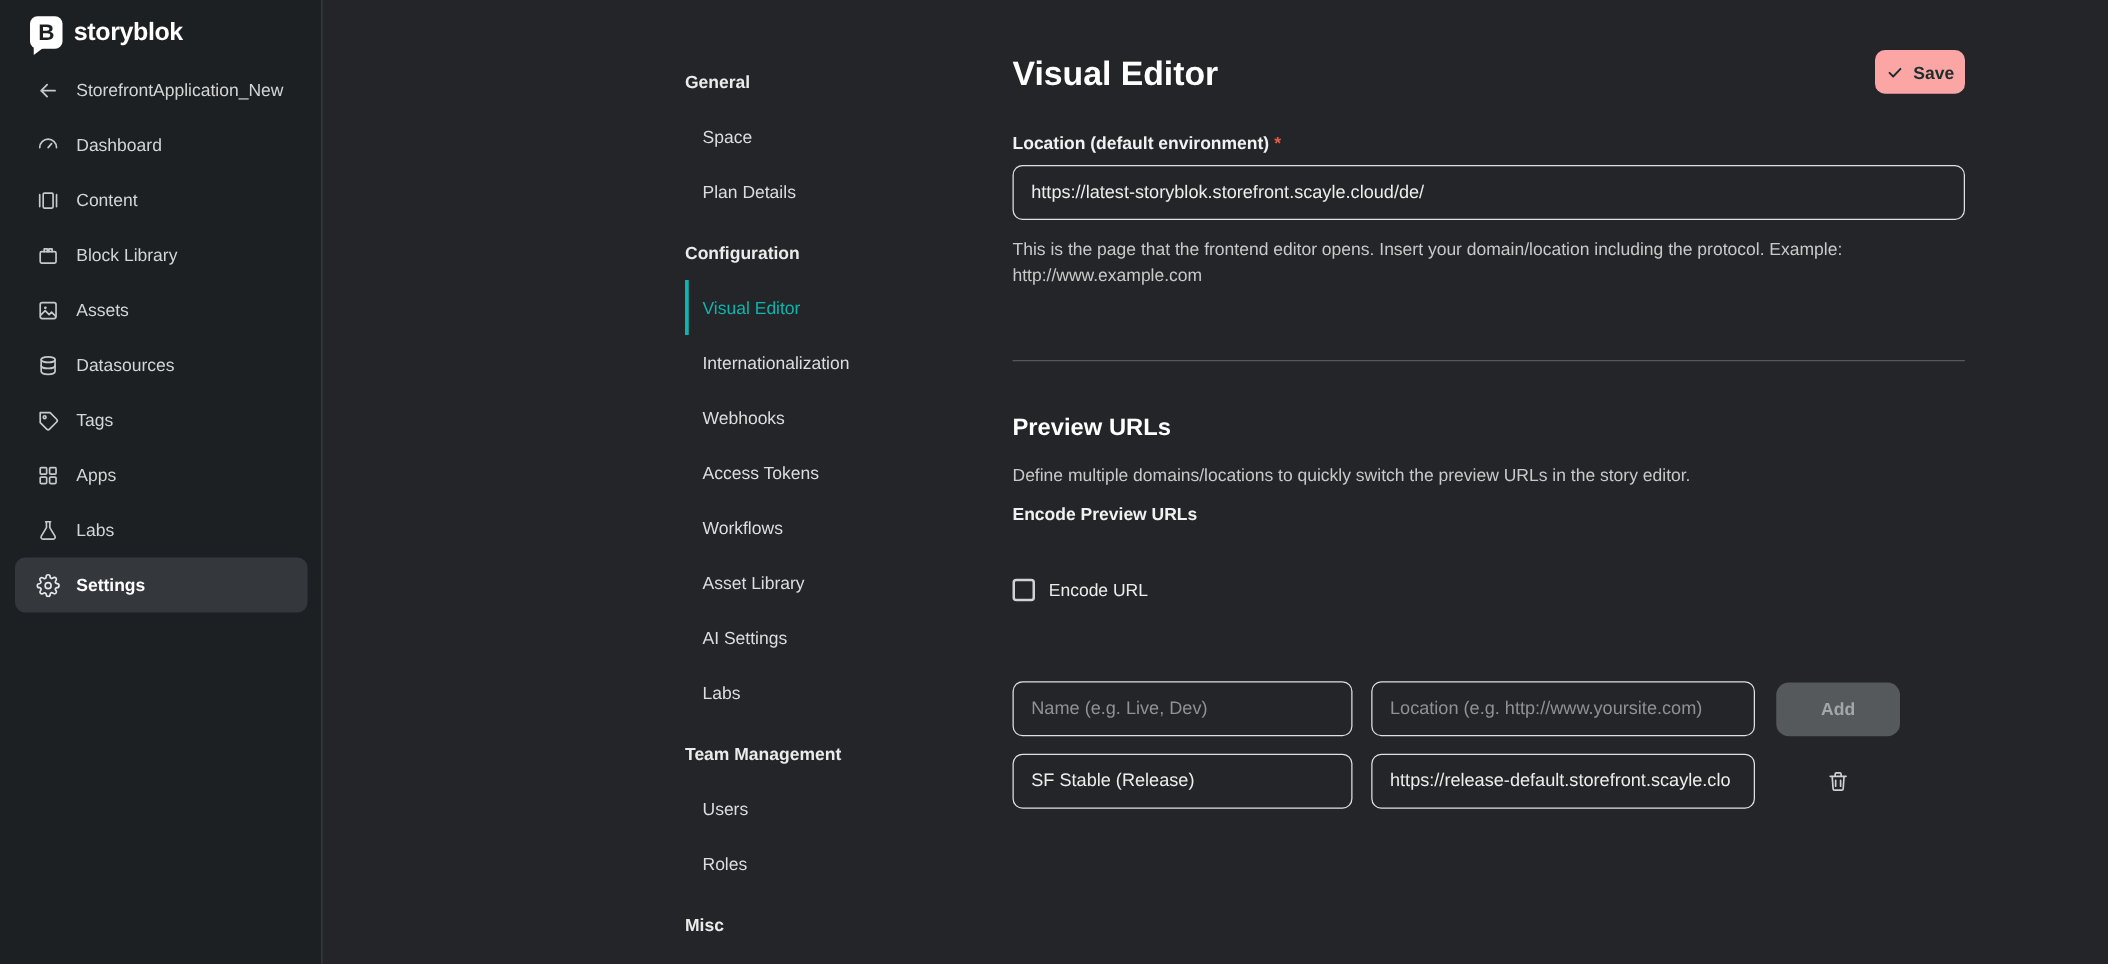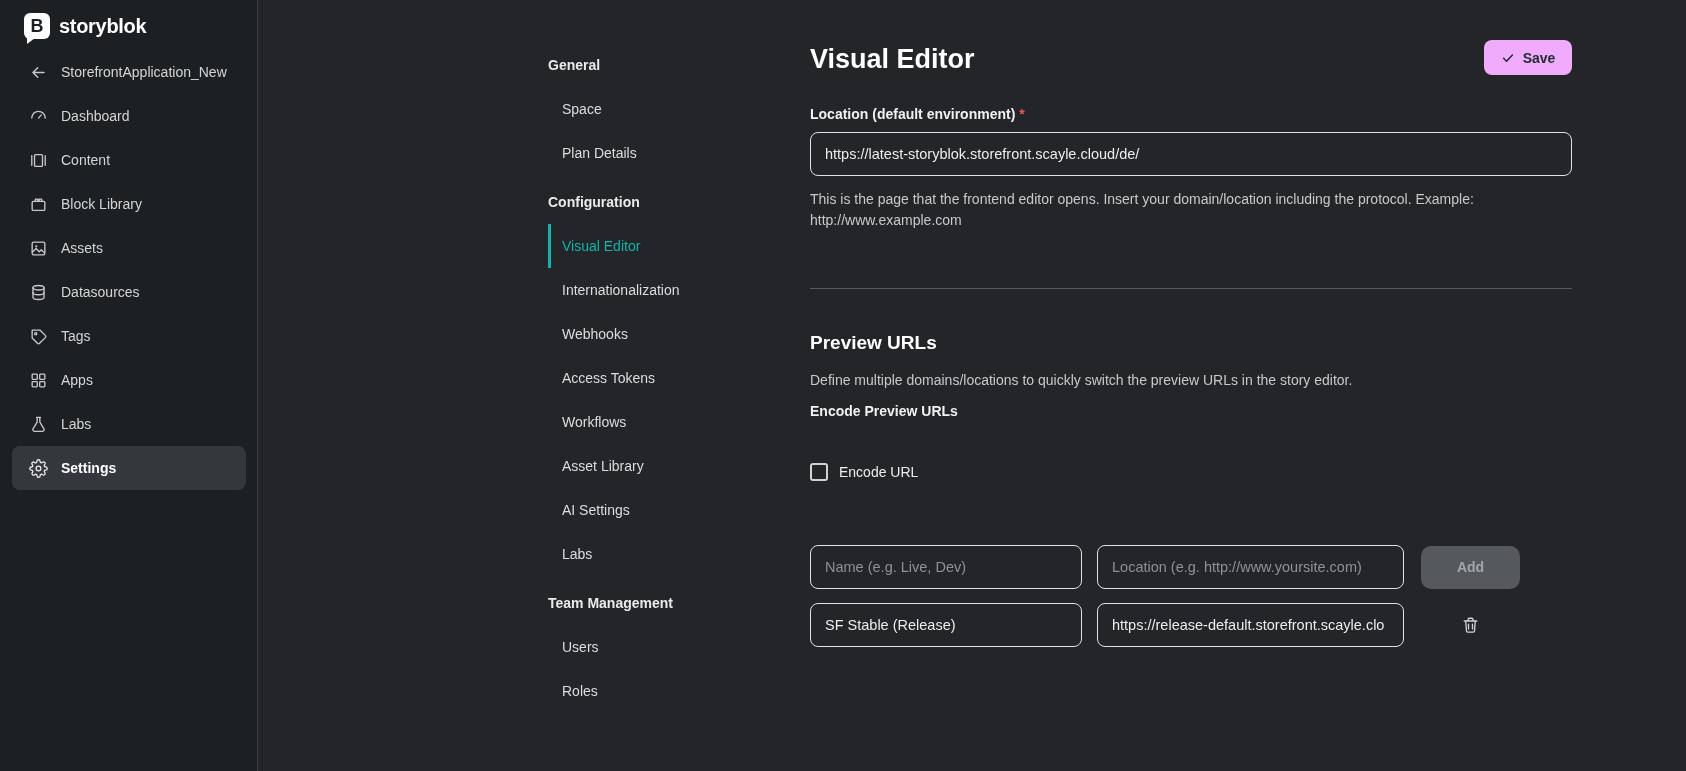--- a/index.html
+++ b/index.html
@@ -46,22 +46,22 @@
   .nav-item {
     height:44px; display:flex; align-items:center;
     padding-left:11px; border-left:3px solid transparent;
     font-size:14px; font-weight:500; color:#dcdddf; cursor:pointer;
   }
   .nav-item.active { color:#0eb4ae; border-left-color:#0eb4ae; }
   
   .main { position:absolute; left:810px; top:0; width:762px; height:771px; }
   .page-title { position:absolute; top:44px; left:0; font-size:27px; font-weight:bold; color:#ffffff; }
   .save-btn {
-    position:absolute; top:40px; right:0; width:88px; height:35px;
-    background:#f0abfc; border:none; border-radius:8px; cursor:pointer;
+    position:absolute; top:40px; right:0; width:72px; height:35px;
+    background:#fca5a5; border:none; border-radius:8px; cursor:pointer;
     display:flex; align-items:center; justify-content:center; gap:8px;
     font-family:inherit; font-size:14px; font-weight:bold; color:#1c2e2c;
   }
   .save-btn .ic { width:14px; height:14px; display:flex; color:#1c2e2c; }
   .field-label { position:absolute; top:106px; left:0; font-size:14px; font-weight:bold; color:#f0f1f2; }
   .req { color:#ec5b47; margin-left:4px; font-weight:bold; }
   .text-input {
     background:transparent; border:1px solid #dfe1e2; border-radius:8px;
     color:#eceded; font-family:inherit; font-size:14.5px; padding:12px 14px;
     height:44px; outline:none;
@@ -232,20 +232,21 @@
     <div class="nav-item">
       <span>Labs</span>
     </div>
     <div class="sec-header spaced">Team Management</div>
     <div class="nav-item">
       <span>Users</span>
     </div>
     <div class="nav-item">
       <span>Roles</span>
     </div>
+    <div class="sec-header spaced">Misc</div>
   </div>
 
 <div class="main">
   <h1 class="page-title">Visual Editor</h1>
   <button class="save-btn">
     <span class="ic">
       <svg viewBox="0 0 24 24" fill="none" stroke="currentColor" stroke-width="2.6" stroke-linecap="round" stroke-linejoin="round">
           <path d="M4.5 12.5l5 5L19.5 7"></path>
         </svg>
     </span>

